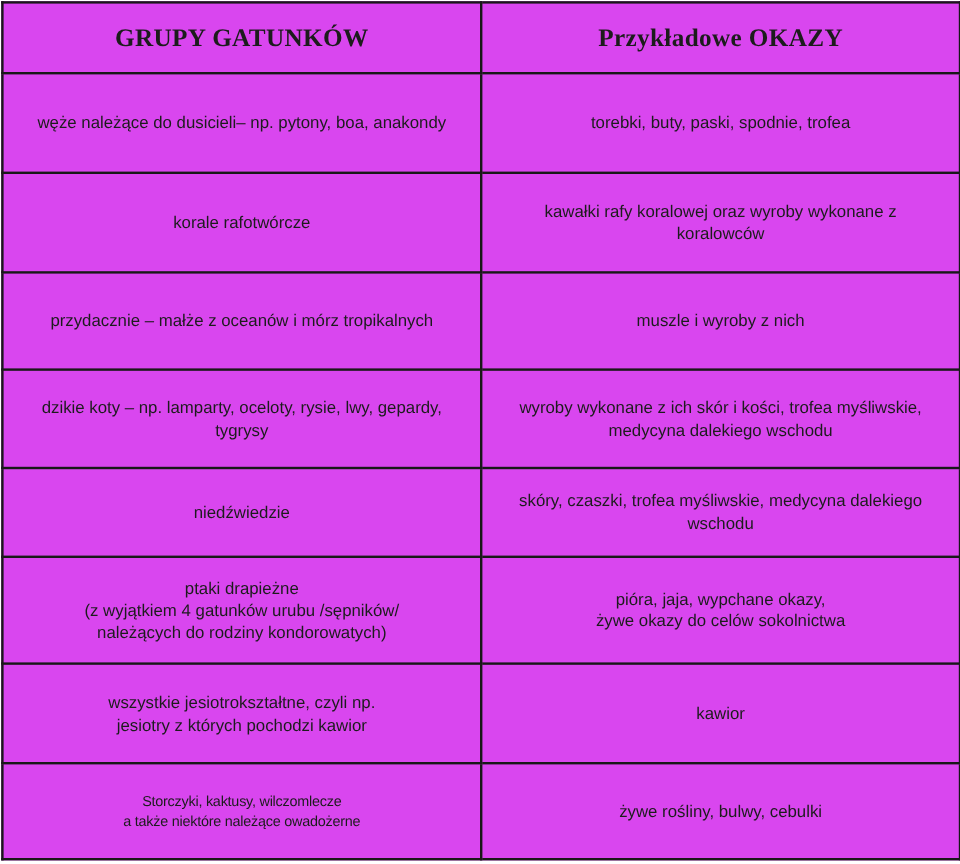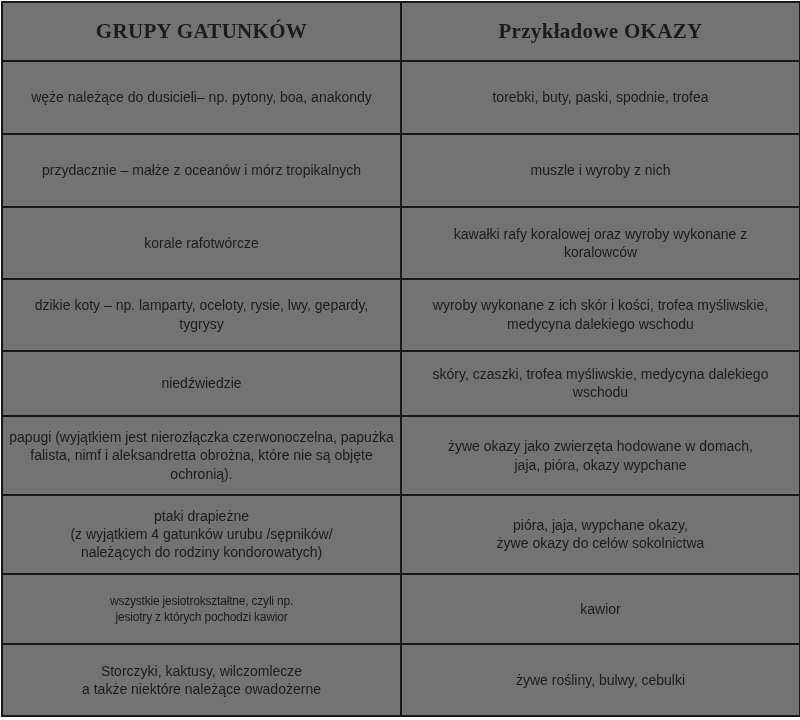--- a/index.html
+++ b/index.html
@@ -14,21 +14,21 @@
     width: 800px;
     height: 720px;
     box-sizing: border-box;
   }
   table.species-table {
     width: 798px;
     height: 716px;
     margin: 1px;
     border-collapse: collapse;
     table-layout: fixed;
-    background: #737373;
+    background: #d946ef;
   }
   table.species-table th,
   table.species-table td {
     border: 2px solid #181818;
     text-align: center;
     vertical-align: middle;
     white-space: pre-line;
     color: #1c1c1c;
     padding: 2px 5px;
     overflow: hidden;
@@ -84,44 +84,38 @@
         <th>GRUPY GATUNKÓW</th>
         <th>Przykładowe OKAZY</th>
       </tr>
     </thead>
     <tbody>
       <tr>
         <td>węże należące do dusicieli– np. pytony, boa, anakondy</td>
         <td>torebki, buty, paski, spodnie, trofea</td>
       </tr>
       <tr>
-        <td>przydacznie – małże z oceanów i mórz tropikalnych</td>
-        <td>muszle i wyroby z nich</td>
-      </tr>
-      <tr>
         <td>korale rafotwórcze</td>
         <td>kawałki rafy koralowej oraz wyroby wykonane z
 koralowców</td>
+      </tr>
+      <tr>
+        <td>przydacznie – małże z oceanów i mórz tropikalnych</td>
+        <td>muszle i wyroby z nich</td>
       </tr>
       <tr>
         <td>dzikie koty – np. lamparty, oceloty, rysie, lwy, gepardy,
 tygrysy</td>
         <td>wyroby wykonane z ich skór i kości, trofea myśliwskie,
 medycyna dalekiego wschodu</td>
       </tr>
       <tr>
         <td>niedźwiedzie</td>
         <td>skóry, czaszki, trofea myśliwskie, medycyna dalekiego
 wschodu</td>
-      </tr>
-      <tr>
-        <td>papugi (wyjątkiem jest nierozłączka czerwonoczelna, papużka
-falista, nimf i aleksandretta obrożna, które nie są objęte ochronią).</td>
-        <td>żywe okazy jako zwierzęta hodowane w domach,
-jaja, pióra, okazy wypchane</td>
       </tr>
       <tr>
         <td>ptaki drapieżne
 (z wyjątkiem 4 gatunków urubu /sępników/
 należących do rodziny kondorowatych)</td>
         <td>pióra, jaja, wypchane okazy,
 żywe okazy do celów sokolnictwa</td>
       </tr>
       <tr>
         <td>wszystkie jesiotrokształtne, czyli np.

